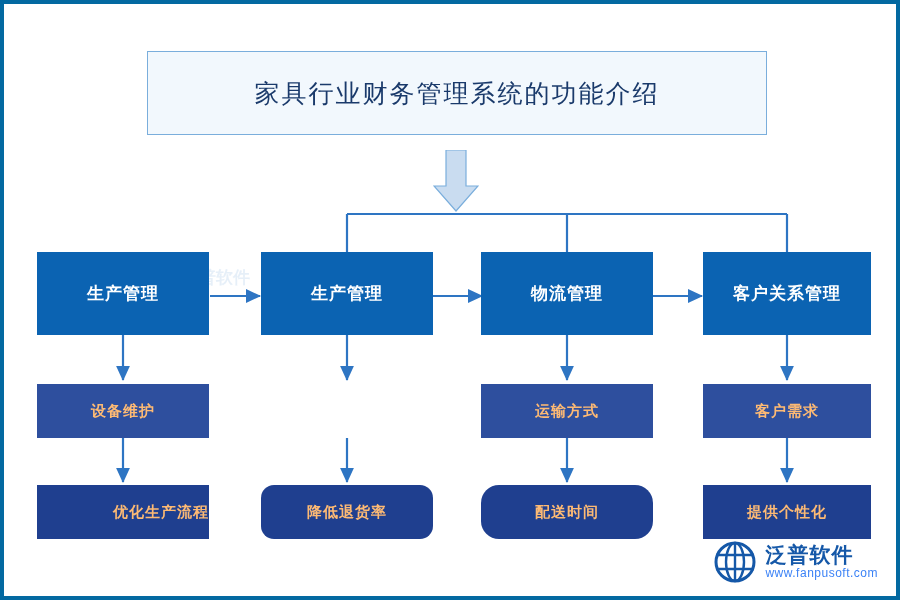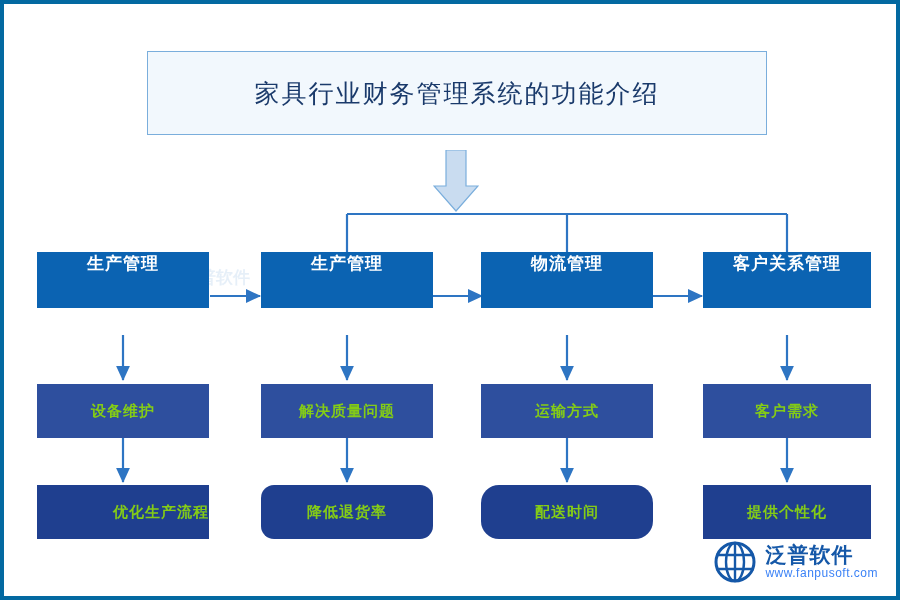--- a/index.html
+++ b/index.html
@@ -46,39 +46,40 @@
   .big-arrow {
     position: absolute;
     left: 429px;
     top: 146px;
     width: 46px;
     height: 62px;
   }
   
   .lvl1 {
     position: absolute;
-    height: 56px;
+    height: 83px;
     background: #0b63b2;
     display: flex;
+    align-items: center;
     justify-content: center;
     color: #ffffff;
     font-size: 17px;
     font-weight: bold;
     letter-spacing: 1px;
     font-family: "DejaVu Sans", "Liberation Sans", sans-serif;
   }
   
   .lvl2, .lvl3 {
     position: absolute;
     height: 54px;
     background: #2e4f9e;
     display: flex;
     align-items: center;
     justify-content: center;
-    color: #84cc16;
+    color: #fdba74;
     font-size: 15px;
     font-weight: bold;
     letter-spacing: 1px;
     font-family: "DejaVu Sans", "Liberation Sans", sans-serif;
   }
   .lvl3 { background: #1f3f8f; }
 
   .conn {
     position: absolute;
     pointer-events: none;
@@ -181,23 +182,20 @@
   </div>
   <div class="lvl2" style="left:33px;top:380px;width:172px;">
     <span>设备维护</span>
   </div>
   <div class="lvl3" style="left:33px;top:481px;width:172px;justify-content:flex-end;">
     <span>优化生产流程</span>
   </div>
 
   <div class="lvl1" style="left:257px;top:248px;width:172px;">
     <span>生产管理</span>
-  </div>
-  <div class="lvl2" style="left:257px;top:380px;width:172px;">
-    <span>解决质量问题</span>
   </div>
   <div class="lvl3" style="left:257px;top:481px;width:172px;border-radius:13px;">
     <span>降低退货率</span>
   </div>
 
   <div class="lvl1" style="left:477px;top:248px;width:172px;">
     <span>物流管理</span>
   </div>
   <div class="lvl2" style="left:477px;top:380px;width:172px;">
     <span>运输方式</span>

